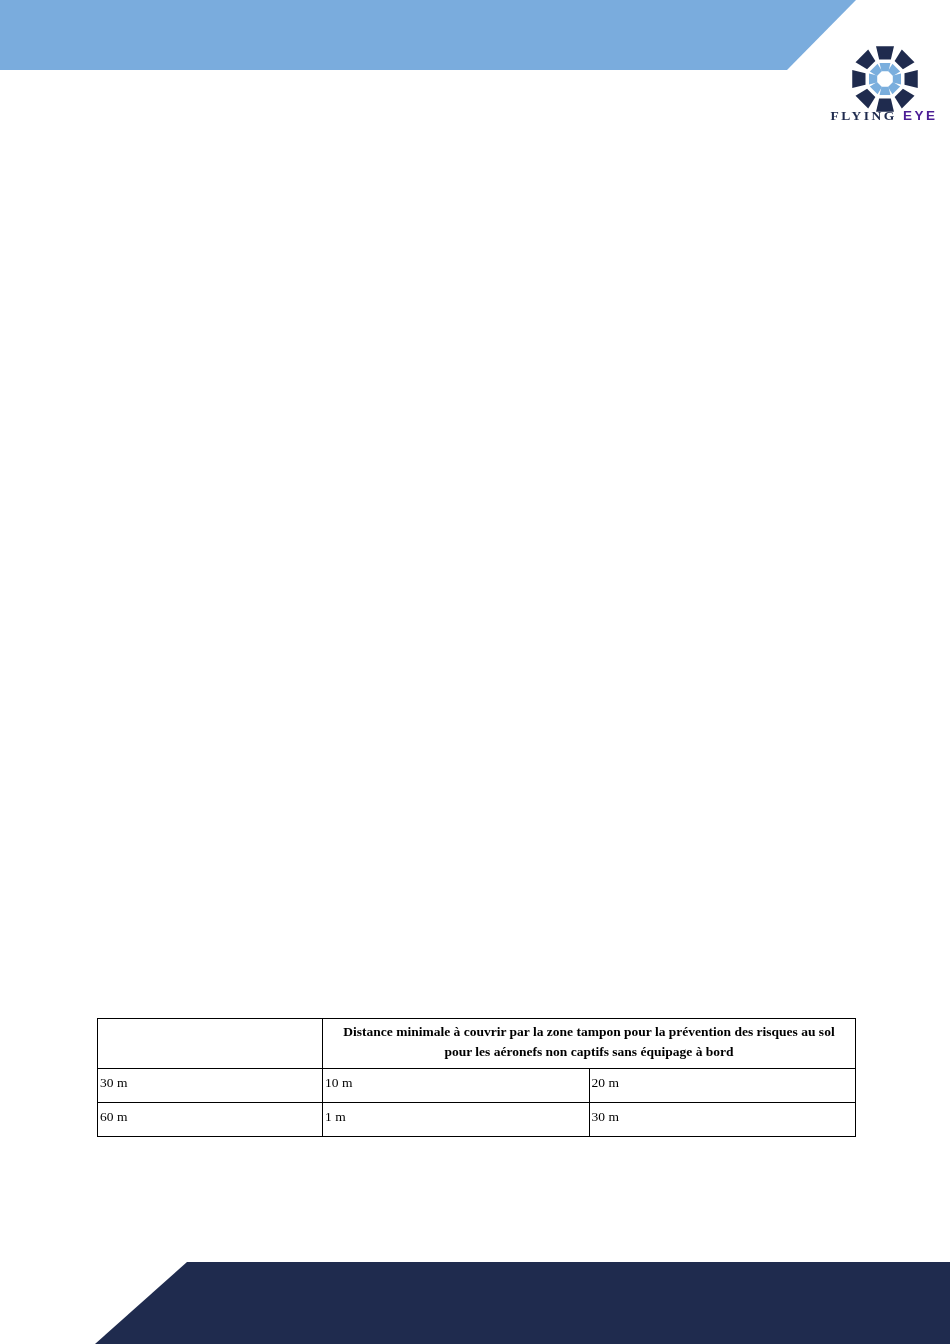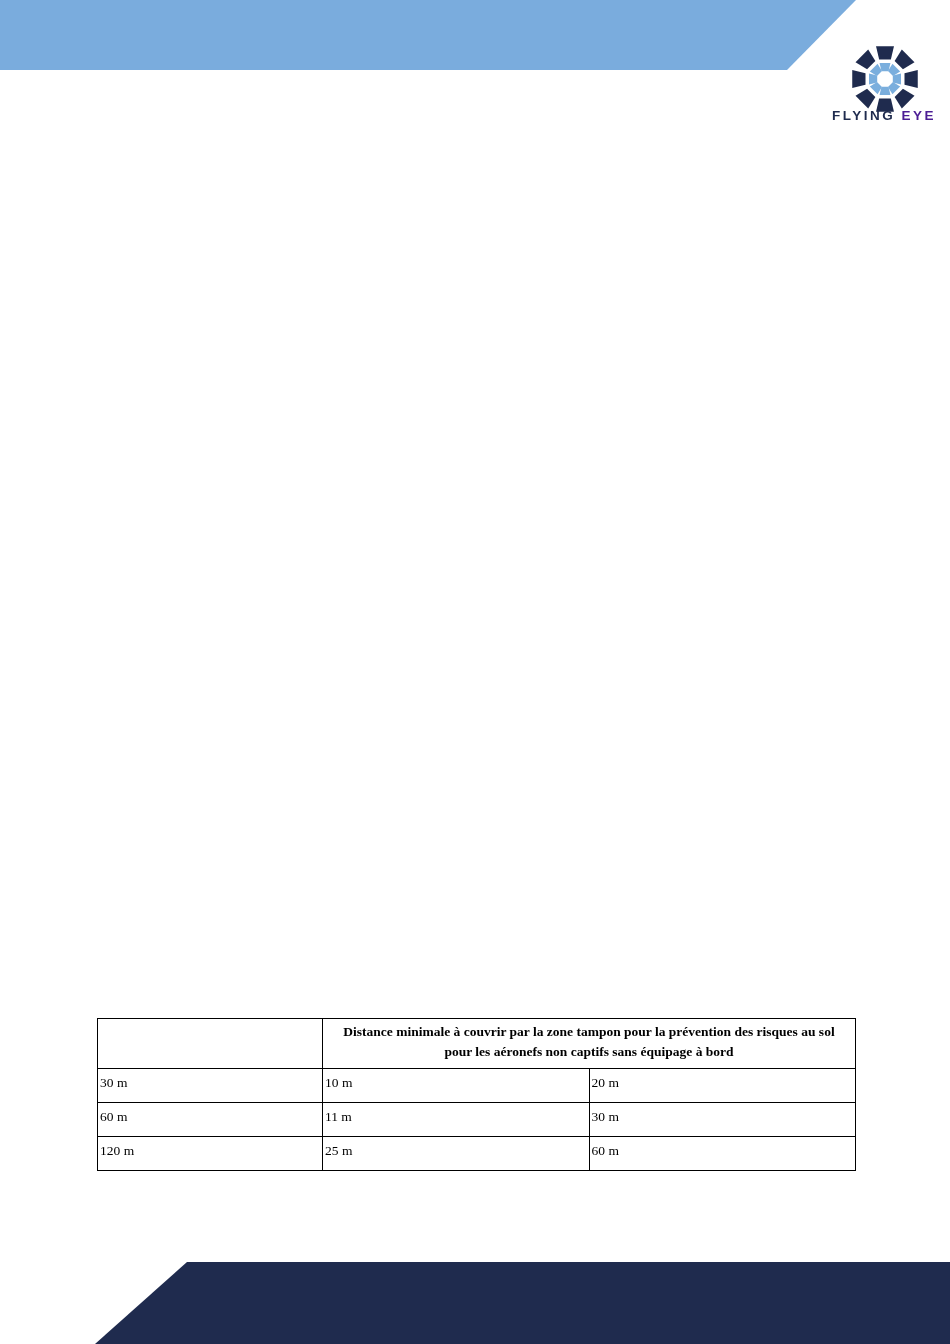--- a/index.html
+++ b/index.html
@@ -25,21 +25,21 @@
     position: absolute; top: 40px; left: 846px;
     width: 78px; height: 78px;
   }
   .logo-wordmark {
     position: absolute; top: 108px; left: 812px; width: 144px;
     text-align: center;
     font-family: "Liberation Sans", sans-serif;
     font-size: 13.5px; font-weight: bold; letter-spacing: 2.5px;
     white-space: nowrap;
   }
-  .brand-navy { color: #1f2b4e; }
+  .brand-navy { color: #1f2b4e; font-family: Liberation Serif, serif; }
   .brand-blue { color: #4c1d95; }
 
   
   .doc-table {
     position: absolute; left: 97px; top: 1018px;
     width: 759px;
     border-collapse: collapse;
     table-layout: fixed;
     font-size: 13.5px;
     line-height: 1.5;
@@ -143,24 +143,19 @@
     <td class="col-1"></td>
     <td class="hdr-cell" colspan="2">Distance minimale à couvrir par la zone tampon pour la prévention des risques au sol pour les aéronefs non captifs sans équipage à bord</td>
   </tr>
   <tr class="data-row">
     <td class="col-1">30 m</td>
     <td class="col-2">10 m</td>
     <td class="col-3">20 m</td>
   </tr>
   <tr class="data-row">
     <td class="col-1">60 m</td>
-    <td class="col-2">11 m</td>
+    <td class="col-2">1 m</td>
     <td class="col-3">30 m</td>
-  </tr>
-  <tr class="data-row">
-    <td class="col-1">120 m</td>
-    <td class="col-2">25 m</td>
-    <td class="col-3">60 m</td>
   </tr>
 </tbody>
   </table>
 
 <div class="footer-band"></div>
 
 </body></html>

